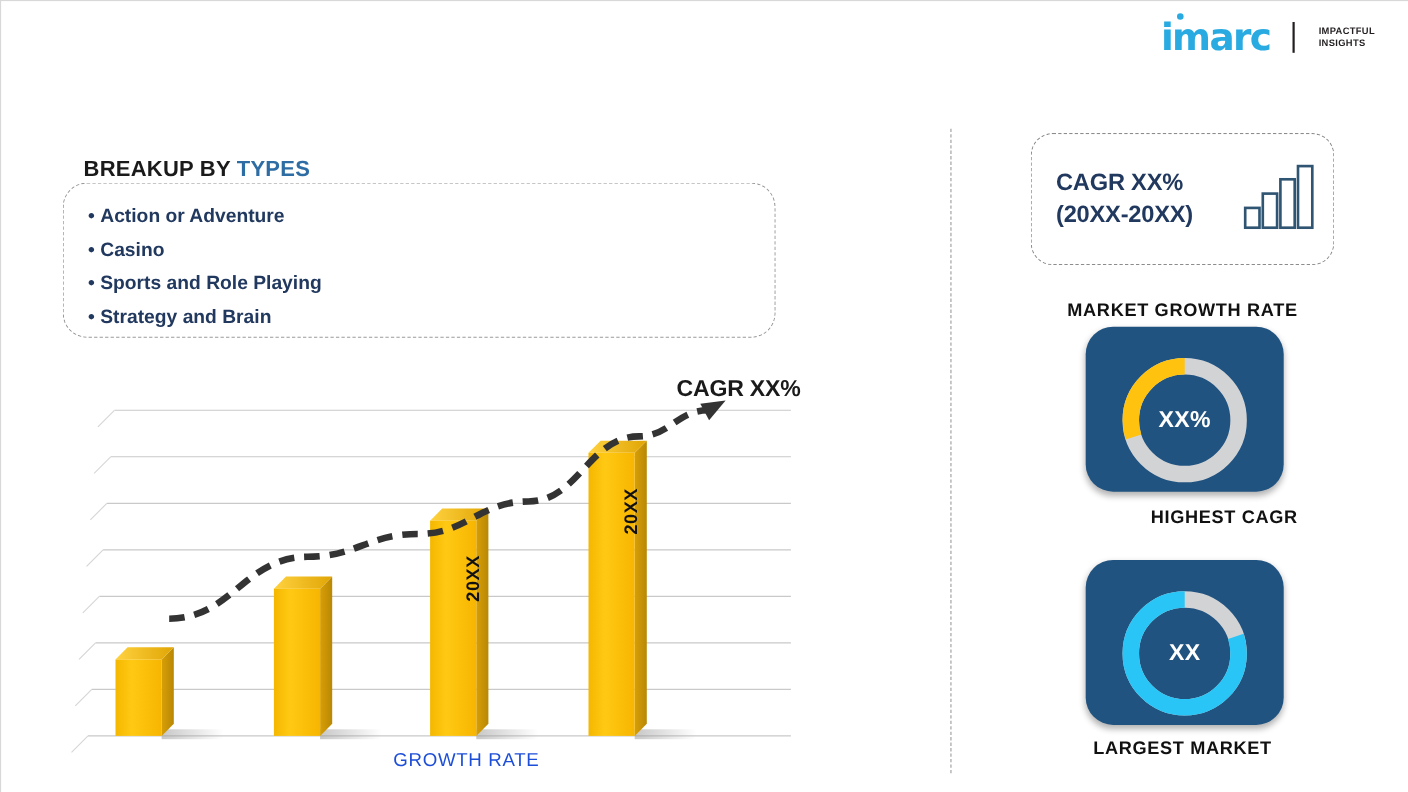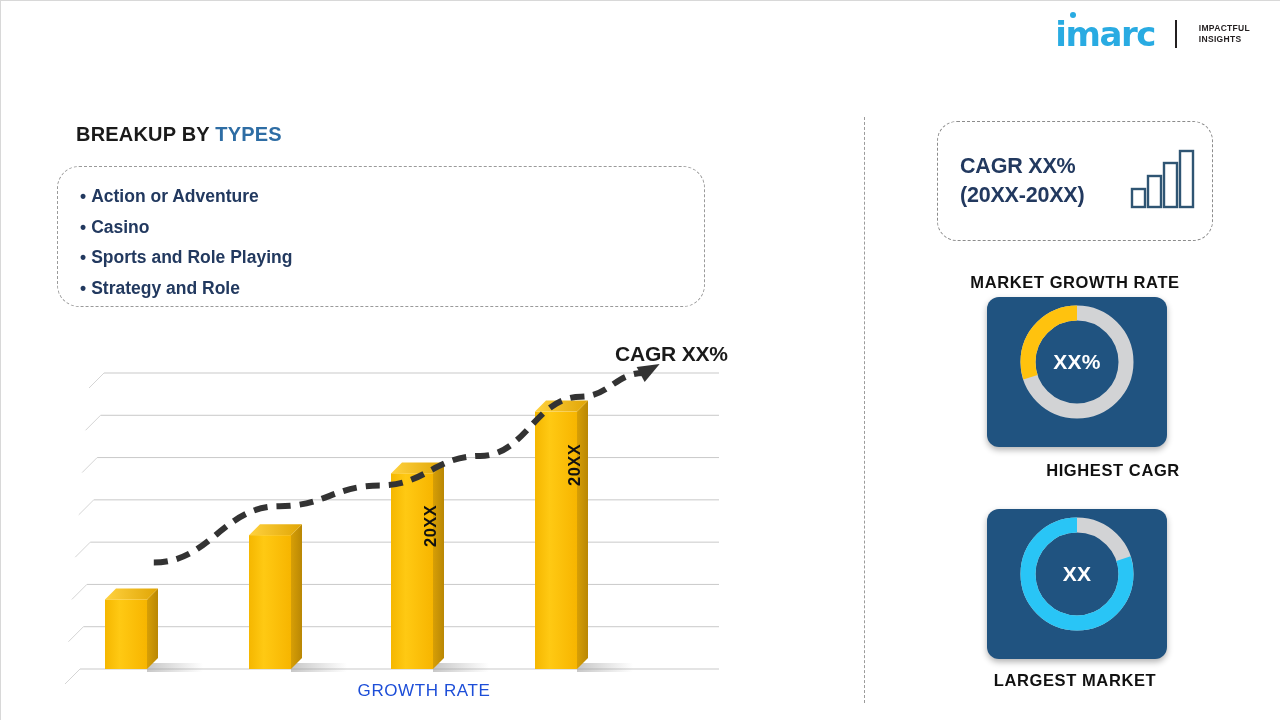--- a/index.html
+++ b/index.html
@@ -62,21 +62,21 @@
   .main-title {
     position: absolute;
     left: 47px; top: 57px;
     font-size: 32px;
     font-weight: 700;
     color: #1a1a1a;
     letter-spacing: -0.3px;
   }
   .sub-title {
     position: absolute;
-    left: 75px; top: 122px;
+    left: 75px; top: 142px;
     font-size: 20px;
     font-weight: 700;
     color: #1a1a1a;
     letter-spacing: 0.2px;
   }
   .sub-title .hl { color: #2E6DA4; }
 
   
   .types-box {
     position: absolute;
@@ -168,24 +168,24 @@
     color: #111111;
     letter-spacing: 0.6px;
   }
   #mgr-label  { left: 874px; top: 272px; }
   #hc-label   { left: 912px; top: 460px; }
   #lm-label   { left: 874px; top: 670px; }
 
   .tile {
     position: absolute;
     width: 180px; height: 150px;
-    border-radius: 12px;
+    border-radius: 25px;
     box-shadow: 0 3px 6px rgba(0,0,0,0.30);
     display: flex;
-    align-items: flex-start;
+    align-items: flex-end;
     justify-content: center;
   }
   #tile-hc { left: 986px; top: 296px; }
   #tile-lm { left: 986px; top: 508px; }
 
   .donut-wrap { position: relative; width: 130px; height: 130px; }
   .donut-center {
     position: absolute;
     left: 0; top: 0;
     width: 130px; height: 130px;
@@ -212,21 +212,21 @@
       <div>INSIGHTS</div>
     </span>
   </div>
 
   <div class="sub-title"><span>BREAKUP BY </span><span class="hl">TYPES</span></div>
 
   <div class="types-box">
     <div class="type-item"><span class="bullet">•</span><span>Action or Adventure</span></div>
     <div class="type-item"><span class="bullet">•</span><span>Casino</span></div>
     <div class="type-item"><span class="bullet">•</span><span>Sports and Role Playing</span></div>
-    <div class="type-item"><span class="bullet">•</span><span>Strategy and Role</span></div>
+    <div class="type-item"><span class="bullet">•</span><span>Strategy and Brain</span></div>
   </div>
 
   <div class="chart">
     <svg id="chart-svg" width="700" height="380" viewBox="0 0 700 380">
       <defs>
         <linearGradient id="barFront" x1="0" y1="0" x2="1" y2="0">
           <stop offset="0%" stop-color="#F5B700"></stop>
           <stop offset="35%" stop-color="#FFC913"></stop>
           <stop offset="100%" stop-color="#F7B500"></stop>
         </linearGradient>

